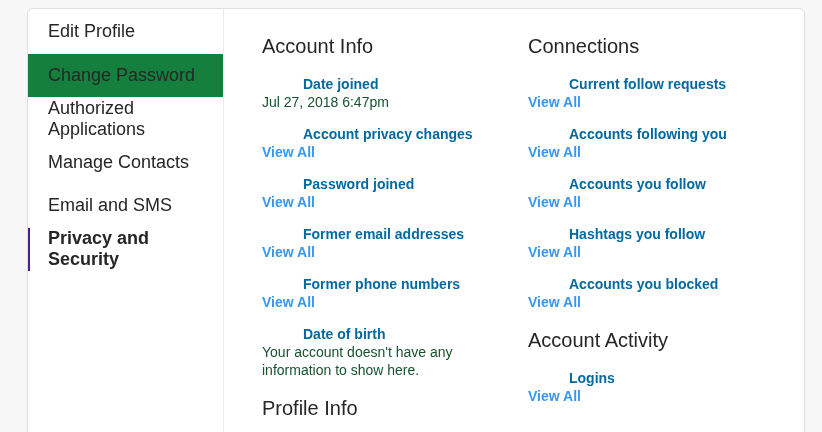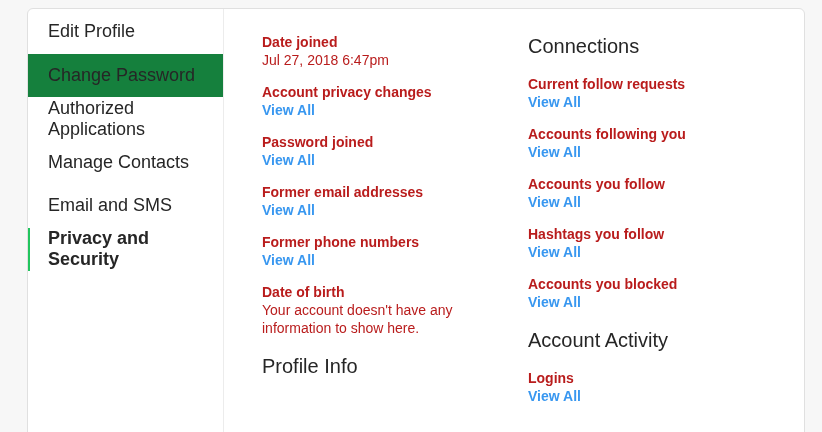--- a/index.html
+++ b/index.html
@@ -30,21 +30,21 @@
     height: 43.5px;
     display: flex;
     align-items: center;
     padding-left: 20px;
     font-size: 18px;
     color: #262626;
     cursor: pointer;
   }
   .sidebar-item.hover { background: #15803d; }
   .sidebar-item.active {
-    border-left: 2px solid #22c55e;
+    border-left: 2px solid #4c1d95;
     padding-left: 18px;
     font-weight: 700;
   }
   
   .main {
     flex: 1;
     padding: 24px 0 0 38px;
     display: flex;
   }
   .column { width: 250px; margin-right: 16px; }
@@ -55,26 +55,27 @@
     color: #262626;
     margin-bottom: 16px;
   }
   .section + .section .section-heading,
   .section .section-heading.subsequent { margin-top: 16px; }
   .entry { margin-bottom: 14px; width: 250px; }
   .entry-label {
     font-size: 14px;
     line-height: 18px;
     font-weight: 600;
-    color: #b91c1c;
+    color: #0369a1;
+    margin-left: 41px;
   }
   .entry-value {
     font-size: 14px;
     line-height: 18px;
-    color: #b91c1c;
+    color: #14532d;
   }
   .view-all-link {
     font-size: 14px;
     line-height: 18px;
     font-weight: 600;
     color: #3897f0;
     cursor: pointer;
     display: inline-block;
   }
 </style>
@@ -89,20 +90,21 @@
     <div class="sidebar-item">Authorized Applications</div>
     <div class="sidebar-item">Manage Contacts</div>
     <div class="sidebar-item">Email and SMS</div>
     <div class="sidebar-item active">Privacy and Security</div>
   </nav>
 
   <main class="main">
 
     <div class="column">
       <section class="section">
+        <h2 class="section-heading">Account Info</h2>
 
         <div class="entry">
           <div class="entry-label">Date joined</div>
           <div class="entry-value">Jul 27, 2018 6:47pm</div>
         </div>
 
         <div class="entry">
           <div class="entry-label">Account privacy changes</div>
           <a class="view-all-link">View All</a>
         </div>

